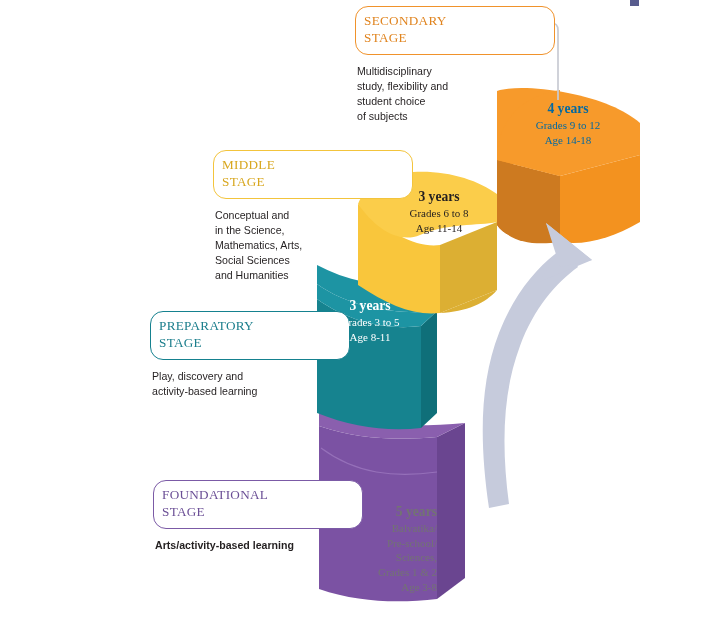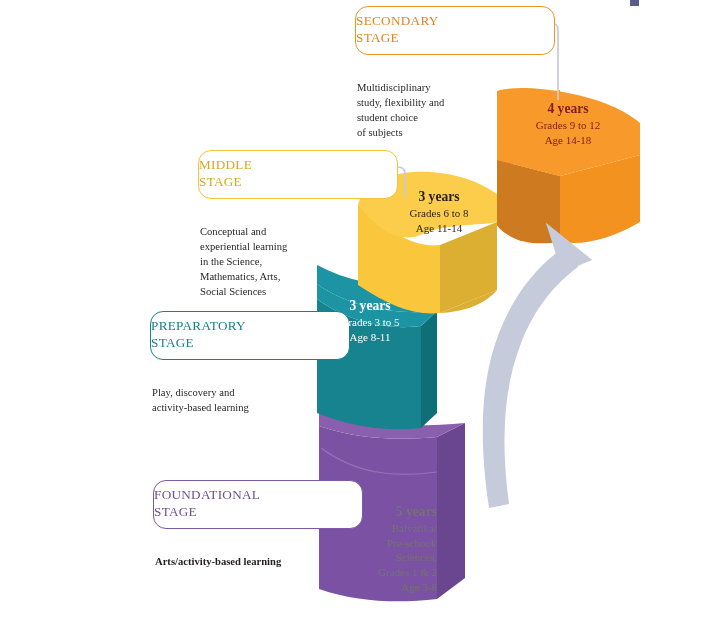--- a/index.html
+++ b/index.html
@@ -27,50 +27,50 @@
     overflow: visible;
   }
 
   
   .callout {
     position: absolute;
   }
   .callout .pill {
     border: 1.6px solid #000;
     border-radius: 13px;
-    padding: 6px 10px 7px 0;
+    padding: 6px 10px 7px 8px;
     background: #ffffff;
     line-height: 1.28;
     font-size: 13.2px;
     letter-spacing: 0.3px;
     white-space: nowrap;
   }
   .callout .pill .l1,
   .callout .pill .l2 { display: block; }
   .callout .desc {
-    margin-top: 25px;
+    margin-top: 9px;
     padding-left: 2px;
-    font-family: Liberation Serif, serif;
+    font-family: Liberation Sans, sans-serif;
     font-size: 10.6px;
     line-height: 1.42;
     color: #231f20;
   }
   .callout .desc span { display: block; }
 
   
   .c-foundational .pill { border-color: #7b5aa6; color: #6b4f96; }
   .c-preparatory  .pill { border-color: #15818f; color: #1b7e8c; }
   .c-middle       .pill { border-color: #f3c43c; color: #d8a71f; }
   .c-secondary    .pill { border-color: #f0922b; color: #e0841f; }
 
   .c-foundational .desc { font-weight: bold; }
 
   
   .c-secondary   { left: 355px; top: 6px;  width: 200px; }
-  .c-middle      { left: 198px; top: 150px; width: 200px; }
+  .c-middle      { left: 213px; top: 150px; width: 200px; }
   .c-preparatory { left: 150px; top: 311px; width: 200px; }
   .c-foundational{ left: 153px; top: 480px; width: 210px; }
 
   
   .blocktext {
     position: absolute;
     font-family: "Liberation Serif", "DejaVu Serif", serif;
     text-align: center;
     line-height: 1.33;
     pointer-events: none;
@@ -226,24 +226,24 @@
     </div>
   </div>
 
   <div class="callout c-middle">
     <div class="pill" style="border-color: rgb(243, 196, 60); color: rgb(216, 167, 31);">
       <span class="l1">MIDDLE</span>
       <span class="l2">STAGE</span>
     </div>
     <div class="desc">
       <span>Conceptual and</span>
-      <span>experiential learning</span>
       <span>in the Science,</span>
       <span>Mathematics, Arts,</span>
       <span>Social Sciences</span>
+      <span>and Humanities</span>
     </div>
   </div>
 
   <div class="callout c-preparatory">
     <div class="pill" style="border-color: rgb(21, 129, 143); color: rgb(27, 126, 140);">
       <span class="l1">PREPARATORY</span>
       <span class="l2">STAGE</span>
     </div>
     <div class="desc">
       <span>Play, discovery and</span>
@@ -254,21 +254,21 @@
   <div class="callout c-foundational">
     <div class="pill" style="border-color: rgb(123, 90, 166); color: rgb(107, 79, 150);">
       <span class="l1">FOUNDATIONAL</span>
       <span class="l2">STAGE</span>
     </div>
     <div class="desc">
       <span>Arts/activity-based learning</span>
     </div>
   </div>
 
-  <div class="blocktext bt-secondary" style="color: #7f1d1d; padding-left: 20px;">
+  <div class="blocktext bt-secondary" style="color: #0369a1; padding-left: 20px;">
     <span class="hd">4 years</span>
     <span class="sub">Grades 9 to 12</span>
     <span class="sub">Age 14-18</span>
   </div>
 
   <div class="blocktext bt-middle" style="color: rgb(35, 31, 32);">
     <span class="hd">3 years</span>
     <span class="sub">Grades 6 to 8</span>
     <span class="sub">Age 11-14</span>
   </div>

